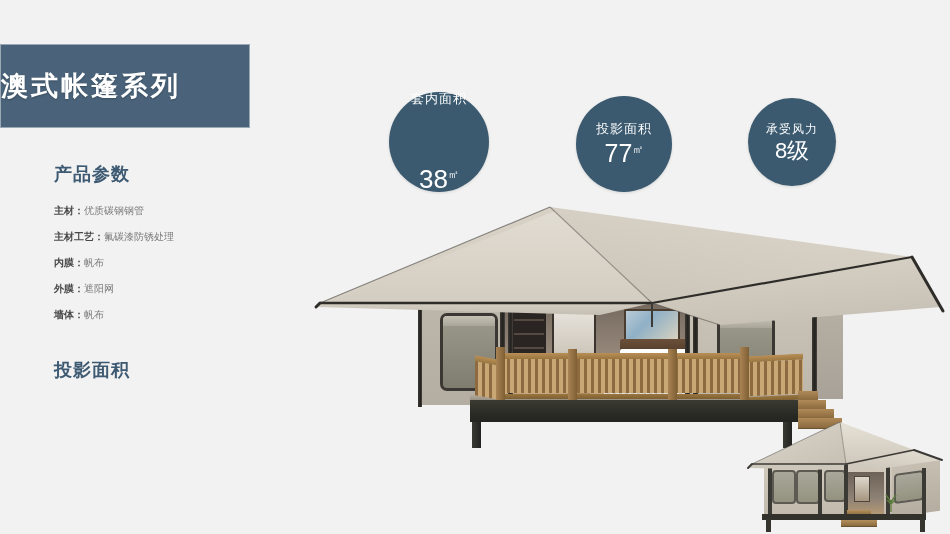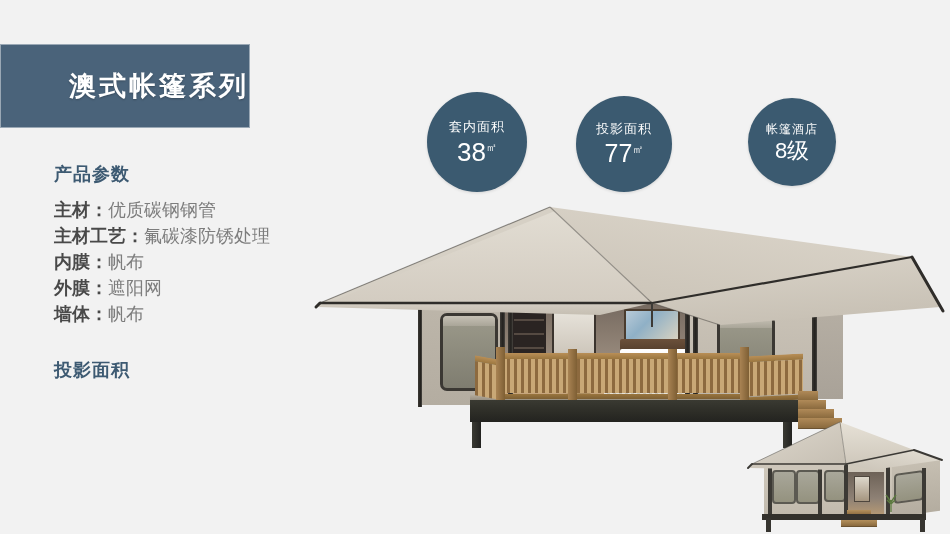--- a/index.html
+++ b/index.html
@@ -10,52 +10,52 @@
     position:relative;
   }
   #page{position:absolute;inset:0;}
 
   
   .title-banner{
     position:absolute;left:0;top:44px;width:250px;height:84px;
     background:#4a637a;
     border:1px solid #9aa8b5;
     box-sizing:border-box;
-    display:flex;align-items:center;justify-content:flex-end;
+    display:flex;align-items:center;justify-content:flex-start;
   }
   .title-banner .txt{
     color:#ffffff;font-size:27px;font-weight:bold;letter-spacing:3px;
     text-shadow:0 1px 2px rgba(0,0,0,.25);
     white-space:nowrap;
   }
 
   
   .spec-panel{position:absolute;left:54px;top:162px;width:300px;}
   .spec-head{
     color:#3d5a72;font-size:18px;font-weight:bold;letter-spacing:1px;
     margin:0 0 12px 0;
   }
   .spec-head.second{margin-top:30px;}
-  .spec-row{font-size:18px;line-height:26px;white-space:nowrap;font-family:Liberation Mono, monospace;}
+  .spec-row{font-size:10px;line-height:26px;white-space:nowrap;}
   .spec-row .k{color:#494949;font-weight:bold;}
   .spec-row .v{color:#7d7d7d;font-weight:normal;}
   .spec-row.tight .v{color:#6f6f6f;}
   .sup{font-size:9px;vertical-align:super;}
 
   
   .stat{
     position:absolute;border-radius:50%;
     background:#3b5a70;color:#fff;
     display:flex;flex-direction:column;align-items:center;justify-content:center;
     box-shadow:0 1px 3px rgba(0,0,0,.12);
   }
   .stat .lbl{font-size:13px;letter-spacing:1px;line-height:1;margin-bottom:6px;opacity:.97;}
   .stat .val{font-size:26px;line-height:1;font-weight:normal;letter-spacing:0px;}
   .stat .val .sup{font-size:11px;vertical-align:super;}
-  #stat1{left:427px;top:92px;width:100px;height:100px;}
+  #stat1{left:389px;top:92px;width:100px;height:100px;justify-content:space-between;}
   #stat2{left:576px;top:96px;width:96px;height:96px;}
   #stat2 .val{font-size:25px;}
   #stat3{left:748px;top:98px;width:88px;height:88px;}
   #stat3 .lbl{font-size:12px;margin-bottom:5px;}
   #stat3 .val{font-size:22px;}
 
   
   .tent-stage{position:absolute;left:300px;top:195px;width:650px;height:260px;}
 
   
@@ -251,21 +251,21 @@
 
   <div class="stat" id="stat1">
     <span class="lbl">套内面积</span>
     <span class="val"><span>38</span><span class="sup">㎡</span></span>
   </div>
   <div class="stat" id="stat2">
     <span class="lbl">投影面积</span>
     <span class="val"><span>77</span><span class="sup">㎡</span></span>
   </div>
   <div class="stat" id="stat3">
-    <span class="lbl">帐篷酒店</span>
+    <span class="lbl">承受风力</span>
     <span class="val"><span>8级</span><span class="sup"></span></span>
   </div>
 
   <div class="tent-stage">
 
     <div class="wall-block left"></div>
     <div class="wall-right"></div>
     <div class="wall-far-right"></div>
 
     <div class="interior">

